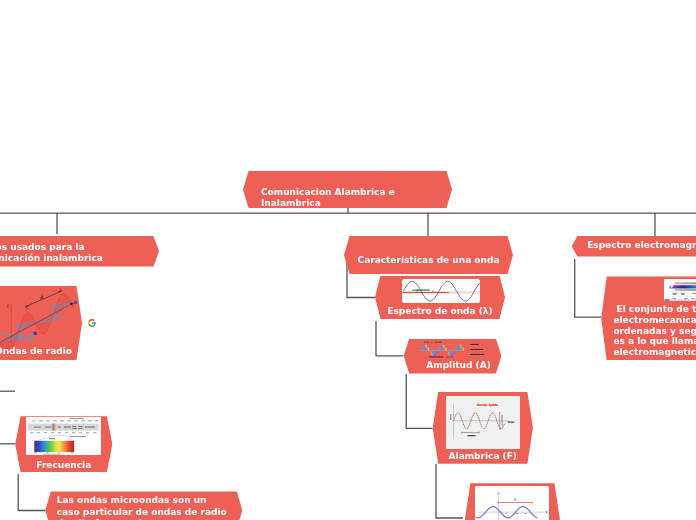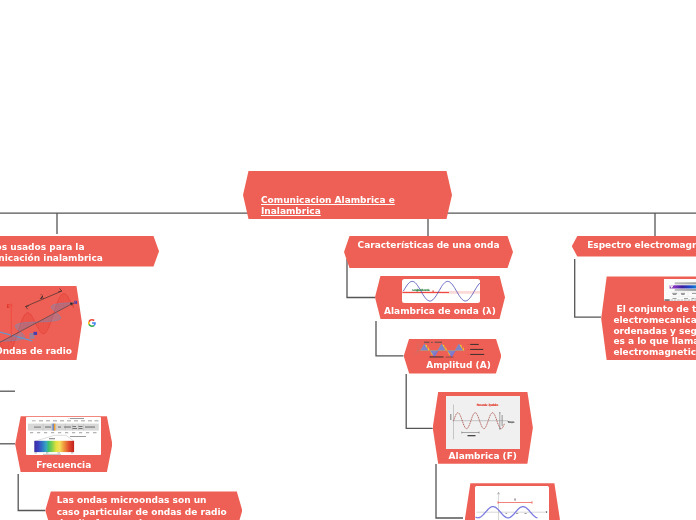--- a/index.html
+++ b/index.html
@@ -29,31 +29,31 @@
       <path d="M347,259 V297.5 H375"></path>
       <path d="M376,321 V355.9 H403.5"></path>
       <path d="M406.2,374 V428.4 H432.7"></path>
       <path d="M436,464 V518 H463"></path>
       <path d="M0,391.2 H15"></path>
       <path d="M0,443.8 H15"></path>
       <path d="M18.2,474 V510.5 H45"></path>
     </g>
   </svg>
 
-  <div class="node" style="left:243px;top:171px;width:209px;height:37px;padding:24px 18px;text-align:left;text-decoration:underline;">
+  <div class="node" style="left:243px;top:171px;width:209px;height:37px;padding:16px 18px;text-align:left;">
     <span class="txt">Comunicacion Alambrica e
 Inalambrica</span>
   </div>
 
   <div class="node" style="left:-42px;top:236px;width:201px;height:30.5px;padding:5.5px 13px;text-align:left;">
     <span class="txt">Medios usados para la
 comunicación inalambrica</span>
   </div>
 
-  <div class="node" style="left:344px;top:236px;width:169px;height:32px;padding:4px 0;">
+  <div class="node" style="left:344px;top:236px;width:169px;height:32px;padding:19px 0;">
     <span class="txt">Características de una onda</span>
   </div>
 
   <div class="node" style="left:571.8px;top:236px;width:167px;height:20.5px;padding:4px 0;">
     <span class="txt">Espectro electromagnético</span>
   </div>
 
   <div class="node" style="left:-15px;top:286px;width:97px;height:74px;">
     <svg class="emwave" viewBox="0 0 97 74" style="position:absolute;left:0;top:0;width:97px;height:74px;">
       <g stroke="#5b9bd5" stroke-width="1.3" fill="none" opacity="0.92">
@@ -189,21 +189,21 @@
   <div class="node" style="left:375px;top:275.5px;width:130px;height:43.5px;">
     <div class="imgbox" style="left:26.5px;top:3px;width:78px;height:24px;border-radius:2.5px;">
       <svg viewBox="0 0 78 24" style="width:78px;height:24px;display:block;">
         <path d="M0,13.4 L78,13.4" stroke="#fbdad7" stroke-width="2.6" fill="none"></path>
         <path d="M0.5,13.5 L47,13.5" stroke="#ee4a41" stroke-width="1.1" fill="none"></path>
         <path d="M1.3,12.2 L2.1,10.8 L2.9,9.5 L3.7,8.2 L4.5,7.0 L5.3,5.8 L6.1,4.9 L6.9,4.0 L7.7,3.3 L8.5,2.8 L9.3,2.5 L10.1,2.4 L10.9,2.5 L11.7,2.7 L12.5,3.2 L13.3,3.8 L14.1,4.6 L14.8,5.6 L15.6,6.6 L16.4,7.8 L17.2,9.1 L18.0,10.4 L18.8,11.8 L19.6,13.2 L20.4,14.6 L21.2,15.9 L22.0,17.1 L22.8,18.3 L23.6,19.3 L24.4,20.2 L25.2,20.9 L26.0,21.4 L26.8,21.8 L27.6,22.0 L28.4,22.0 L29.2,21.8 L30.0,21.4 L30.8,20.8 L31.6,20.0 L32.4,19.1 L33.2,18.1 L34.0,16.9 L34.8,15.6 L35.6,14.3 L36.4,13.0 L37.2,11.6 L38.0,10.2 L38.8,8.9 L39.5,7.6 L40.3,6.4 L41.1,5.4 L41.9,4.5 L42.7,3.7 L43.5,3.1 L44.3,2.7 L45.1,2.4 L45.9,2.4 L46.7,2.6 L47.5,2.9 L48.3,3.5 L49.1,4.2 L49.9,5.0 L50.7,6.0 L51.5,7.2 L52.3,8.4 L53.1,9.7 L53.9,11.1 L54.7,12.4 L55.5,13.8 L56.3,15.2 L57.1,16.4 L57.9,17.6 L58.7,18.7 L59.5,19.7 L60.3,20.5 L61.1,21.2 L61.9,21.6 L62.7,21.9 L63.5,22.0 L64.3,21.9 L65.0,21.6 L65.8,21.1 L66.6,20.5 L67.4,19.6 L68.2,18.7 L69.0,17.6 L69.8,16.3 L70.6,15.1 L71.4,13.7 L72.2,12.3 L73.0,11.0 L73.8,9.6 L74.6,8.3 L75.4,7.1 L76.2,6.0 L77.0,5.0 L77.8,4.1" stroke="#4040b0" stroke-width="0.85" fill="none" opacity="0.9"></path>
         <text x="10.3" y="12.4" font-size="2.9" fill="#1f7a3a" font-family="DejaVu Sans,sans-serif" textLength="17.5">Longitud de onda</text>
         <text x="30.3" y="12.6" font-size="2.8" fill="#c0392b">λ</text>
       </svg>
     </div>
-    <span class="txt" style="position:absolute;left:0;right:0;top:30px;">Alambrica de onda (λ)</span>
+    <span class="txt" style="position:absolute;left:0;right:0;top:30px;">Espectro de onda (λ)</span>
   </div>
 
   <div class="node" style="left:403.7px;top:338.5px;width:97.7px;height:35px;">
     <div style="position:absolute;left:8px;top:2px;width:82px;height:21px;">
       <svg viewBox="0 0 82 21" style="width:82px;height:21px;display:block;">
         <g stroke="#8a8a8a" stroke-width="0.3" fill="none" opacity="0.75">
           <path d="M5,9.6 L54,9.6"></path>
             <path d="M6,1.8 L6,13"></path>
             <path d="M1.2,14.5 L6.6,8.5"></path>
         </g>

